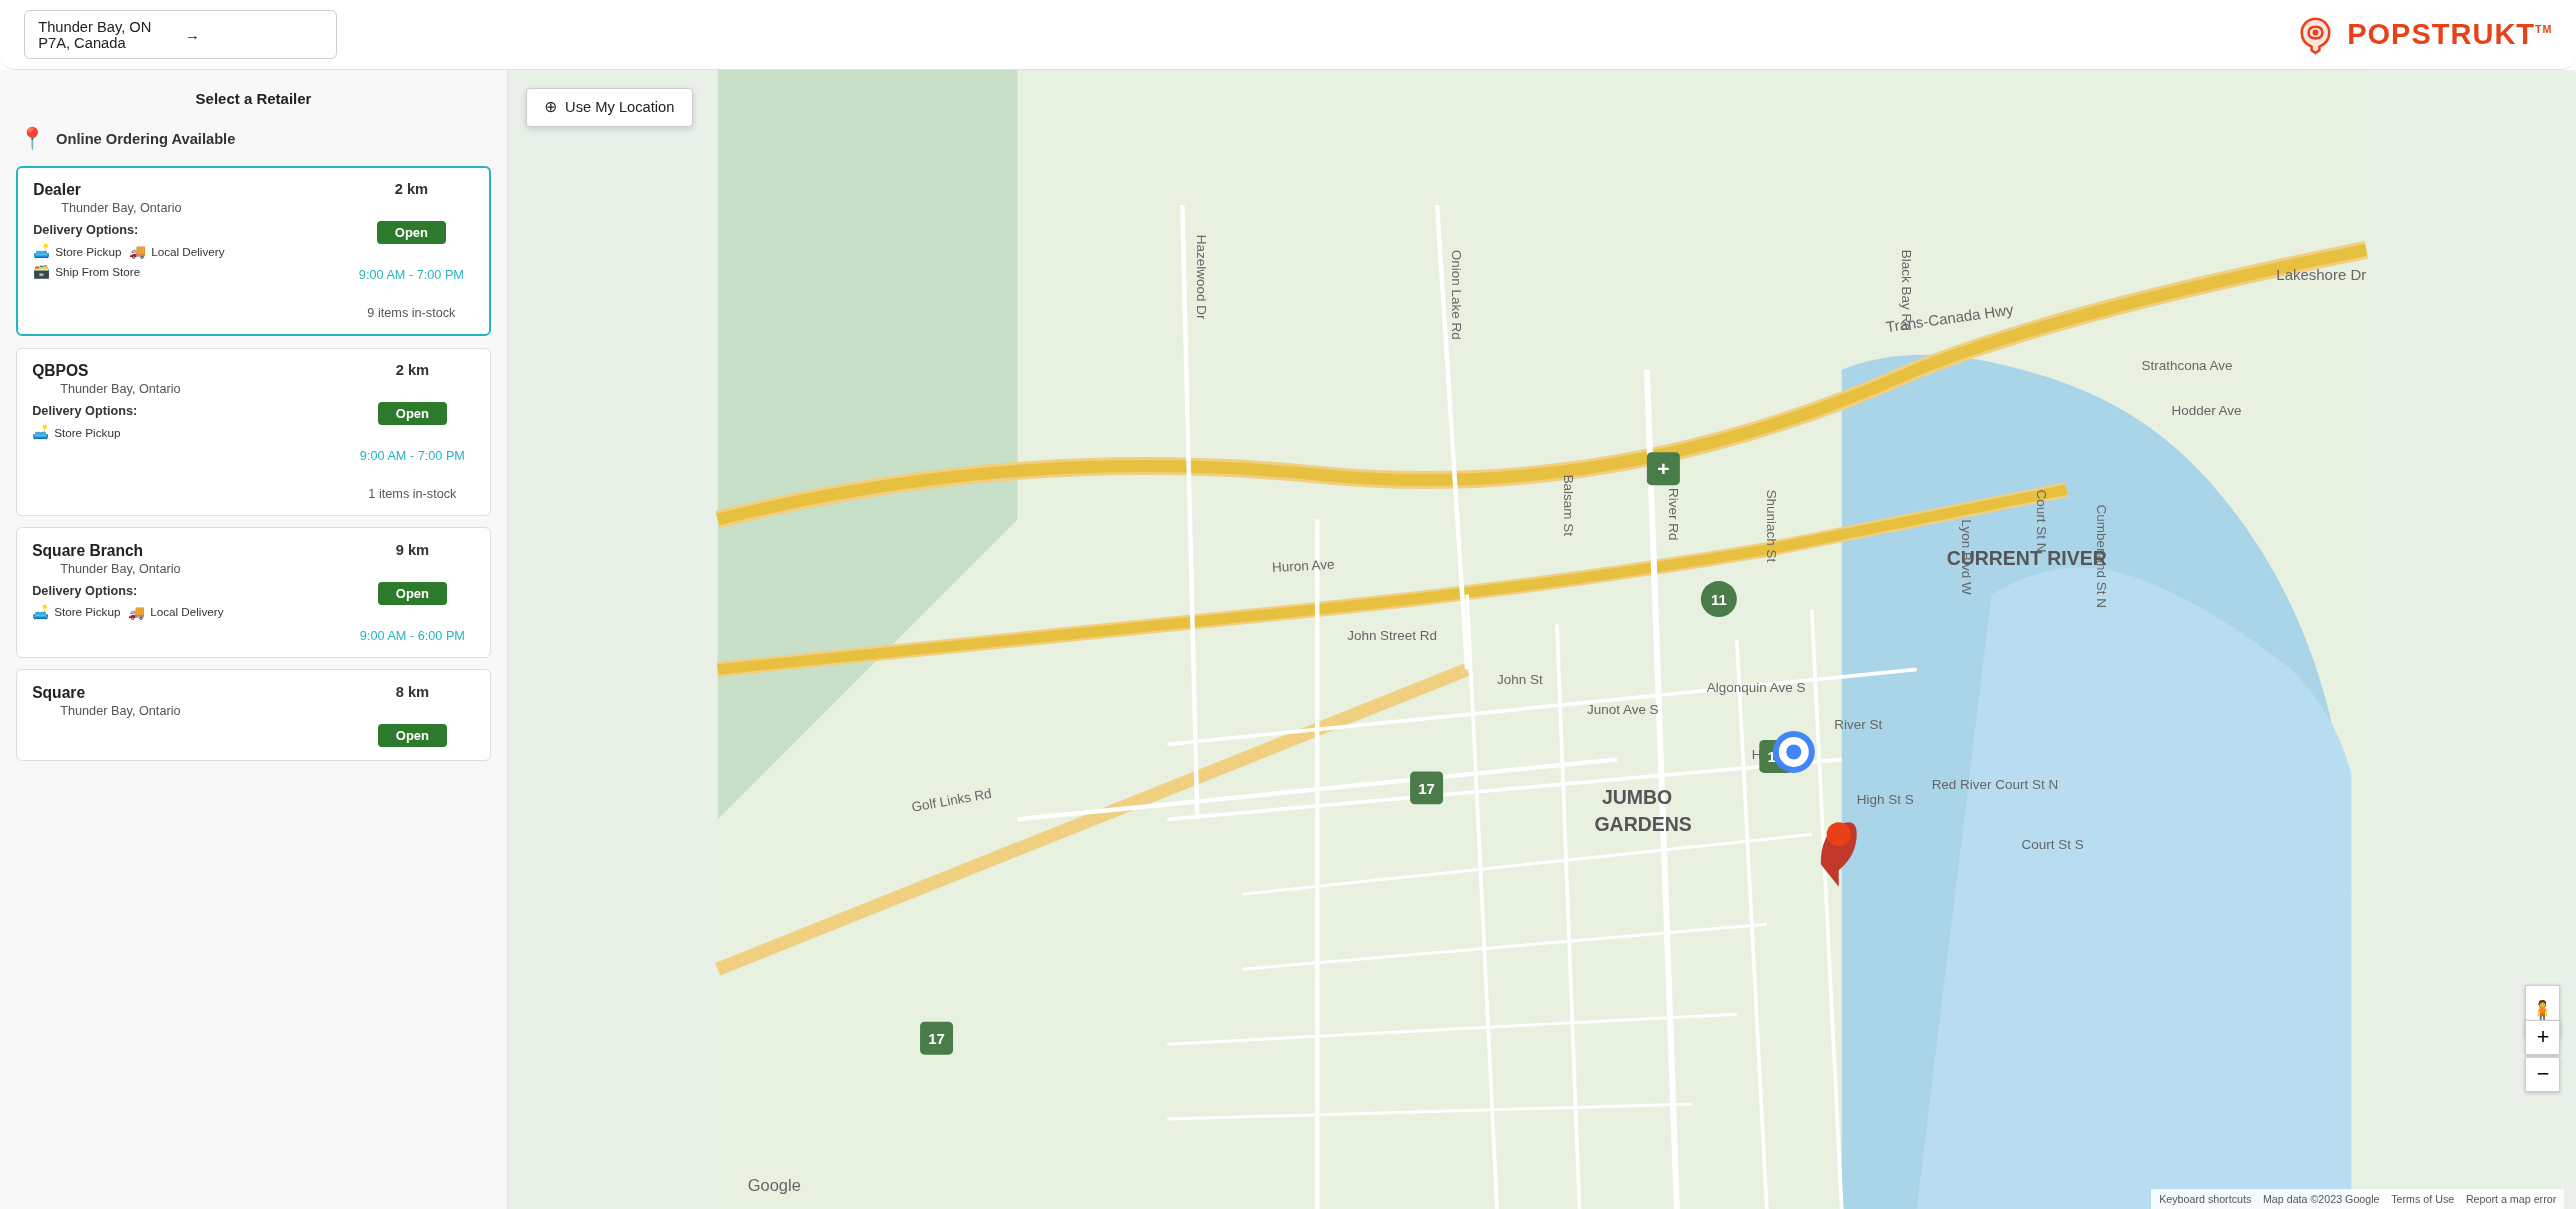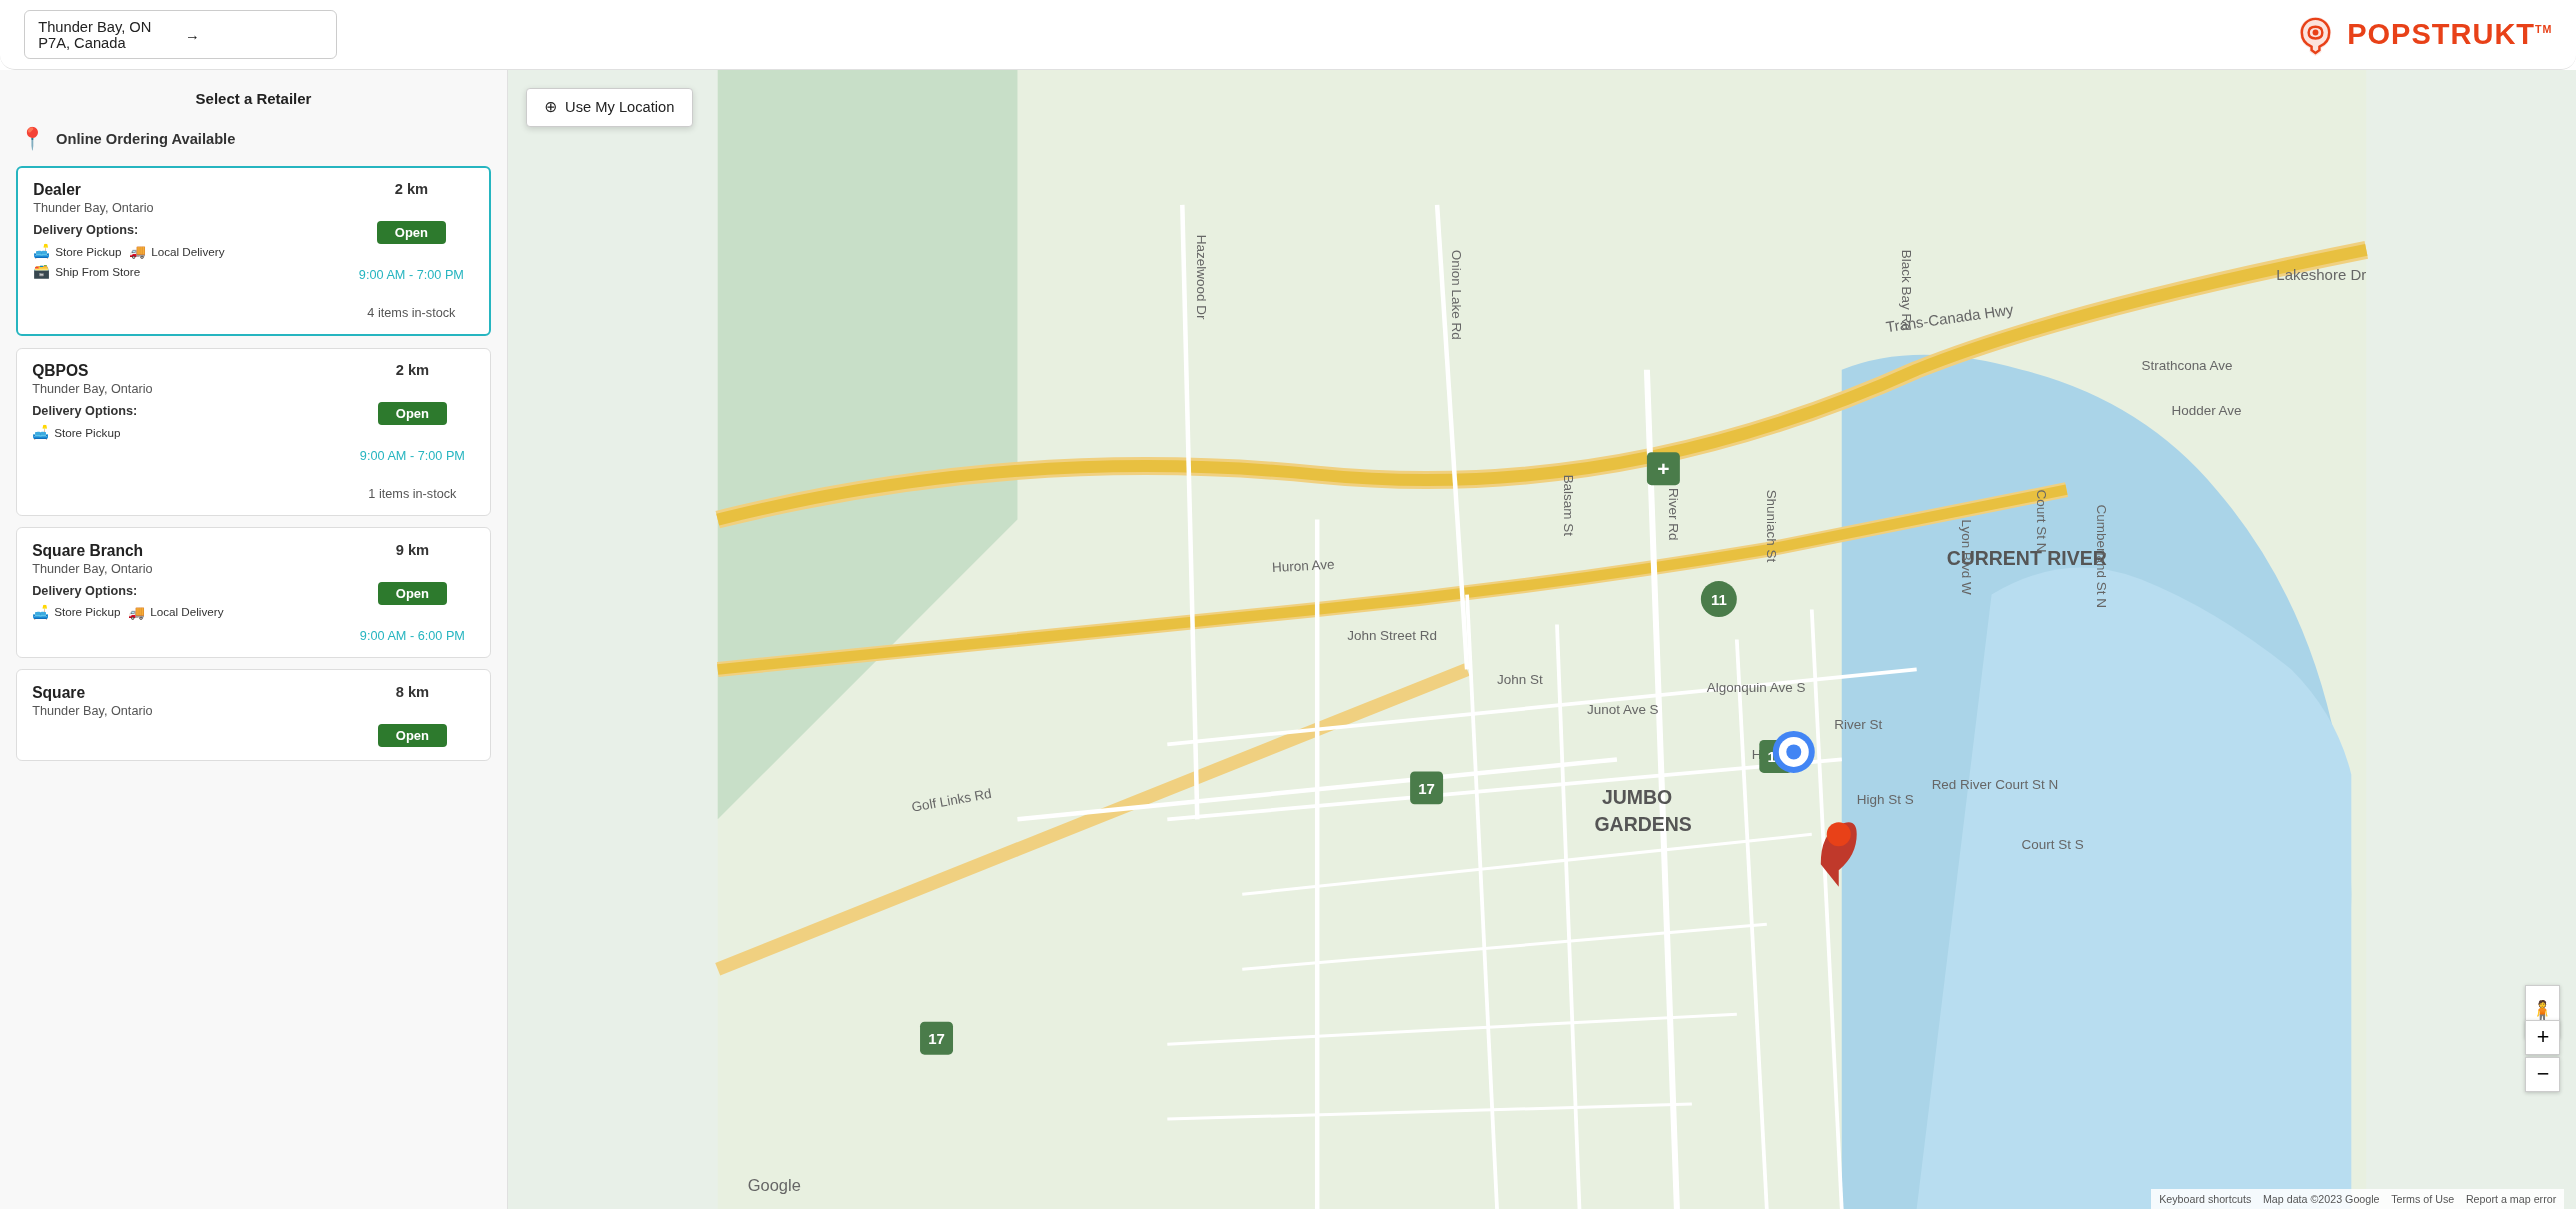--- a/index.html
+++ b/index.html
@@ -119,20 +119,21 @@
     .retailer-name {
       font-size: 15.6px;
       font-weight: 700;
       color: #222;
       margin-bottom: 2px;
     }
     .retailer-city {
       font-size: 12.7px;
       color: #555;
       margin-bottom: 7.8px;
+      margin-left: 28px;
     }
     .delivery-label {
       font-size: 12.7px;
       font-weight: 700;
       color: #333;
       margin-bottom: 5.9px;
     }
     .delivery-options {
       display: flex;
       flex-wrap: wrap;
@@ -319,21 +320,21 @@
               <div class="delivery-option">
           <span class="delivery-option-icon">🗃️</span>
           <span>Ship From Store</span>
         </div>
             </div>
       </div>
       <div class="retailer-right">
         <div class="distance">2 km</div>
         <div class="open-badge">Open</div>
         <div class="hours">9:00 AM - 7:00 PM</div>
-        <div class="stock-count">4 items in-stock</div>
+        <div class="stock-count">9 items in-stock</div>
       </div>
     </div>
         <div class="retailer-card">
       <div class="retailer-info">
         <div class="retailer-name">QBPOS</div>
         <div class="retailer-city">Thunder Bay, Ontario</div>
         <div class="delivery-label">Delivery Options:</div>
       <div class="delivery-options">
               <div class="delivery-option">
           <span class="delivery-option-icon">🛋️</span>

